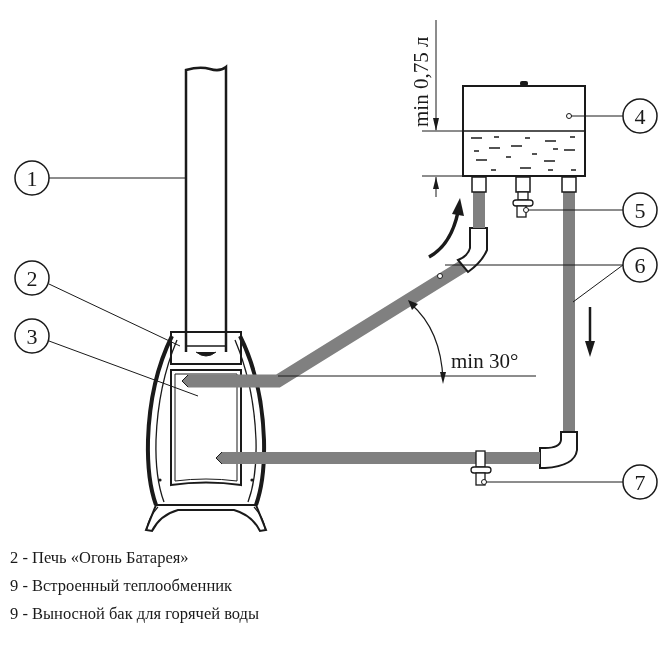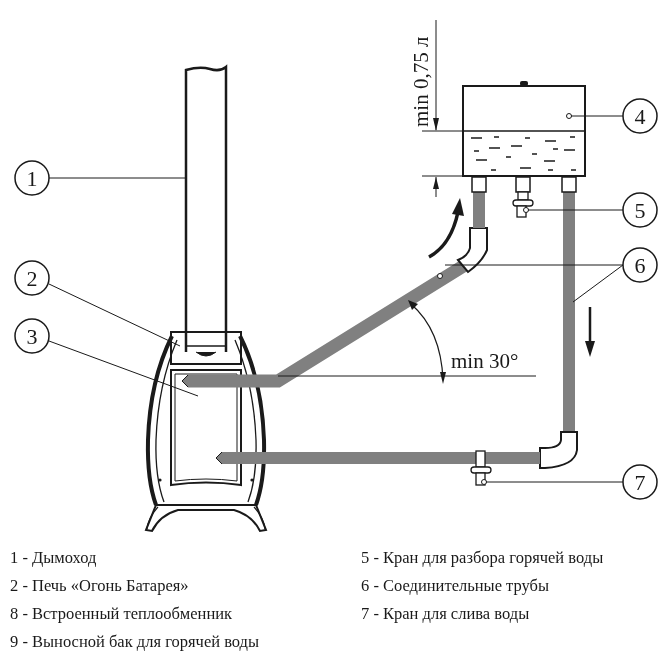--- a/index.html
+++ b/index.html
@@ -182,23 +182,17 @@
     <text class="callout-text" x="640" y="273" text-anchor="middle">6</text>
   </g>
   <g>
     <circle cx="640" cy="482" r="17" fill="#ffffff" stroke="#1a1a1a" stroke-width="1.5"></circle>
     <text class="callout-text" x="640" y="490" text-anchor="middle">7</text>
   </g>
 </svg>
 
 <div class="legend">
   <div class="legend-col left">
-    <div class="legend-item">1 - Дымоход</div>
     <div class="legend-item">2 - Печь «Огонь Батарея»</div>
-    <div class="legend-item">8 - Встроенный теплообменник</div>
+    <div class="legend-item">9 - Встроенный теплообменник</div>
     <div class="legend-item">9 - Выносной бак для горячей воды</div>
-  </div>
-  <div class="legend-col right">
-    <div class="legend-item">5 - Кран для разбора горячей воды</div>
-    <div class="legend-item">6 - Соединительные трубы</div>
-    <div class="legend-item">7 - Кран для слива воды</div>
   </div>
 </div>
 
 </body></html>

